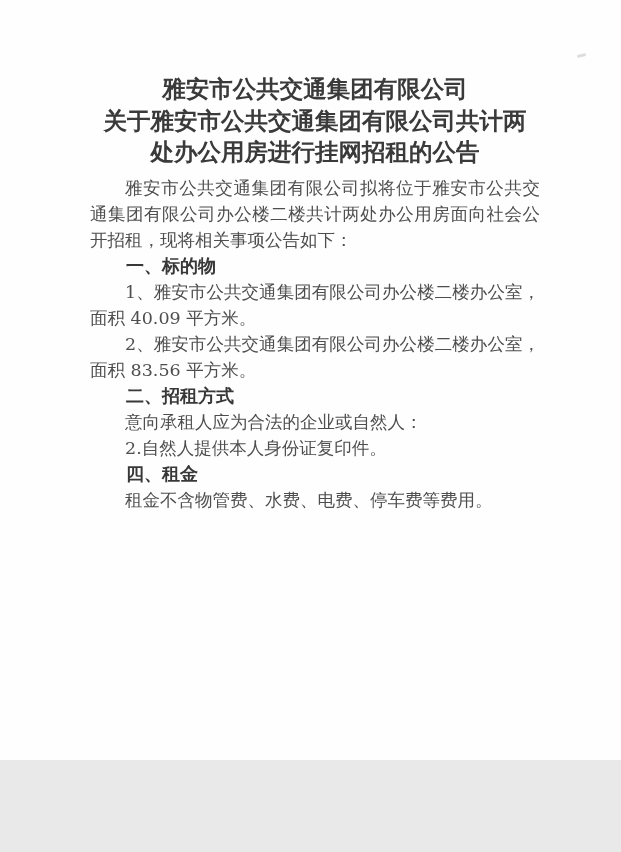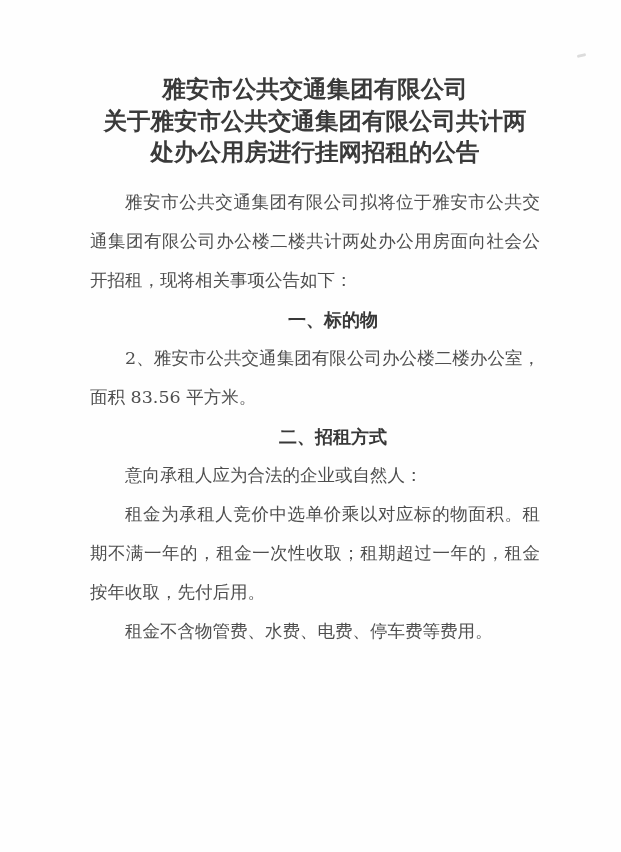--- a/index.html
+++ b/index.html
@@ -3,58 +3,58 @@
 <meta charset="utf-8">
 <style>
   html, body {
     margin: 0;
     padding: 0;
     background: #e9e9e9;
   }
   .page {
     position: relative;
     width: 621px;
-    height: 852px;
+    height: 760px;
     background: #fefefe;
     overflow: hidden;
     font-family: "DejaVu Serif", serif;
   }
   .doc {
     position: absolute;
     left: 90px;
     top: 74px;
     width: 450px;
   }
   .title-block {
     text-align: center;
     color: #3a3a3a;
     font-family: "DejaVu Serif", serif;
     font-weight: bold;
     font-size: 23.5px;
     line-height: 31.5px;
     letter-spacing: 0;
   }
   .body-block {
-    margin-top: 14px;
+    margin-top: 6px;
     color: #4e4e4e;
     font-size: 17.5px;
-    line-height: 39px;
+    line-height: 26px;
   }
   .body-block p {
     margin: 0;
     padding: 0;
     text-indent: 2em;
     text-align: justify;
   }
   .body-block p.heading {
     font-family: "DejaVu Sans", sans-serif;
     font-weight: bold;
     font-size: 18px;
     color: #383838;
-    text-align: center;
+    text-align: left;
   }
   
   .scan-artifact {
     position: absolute;
     left: 577px;
     top: 54px;
     width: 9px;
     height: 3px;
     background: #dcdcdc;
     border-radius: 2px;
@@ -68,20 +68,22 @@
   <div class="scan-artifact"></div>
   <div class="doc">
     <div class="title-block">
       <div>雅安市公共交通集团有限公司</div>
       <div>关于雅安市公共交通集团有限公司共计两</div>
       <div>处办公用房进行挂网招租的公告</div>
     </div>
     <div class="body-block" id="paragraphs">
         <p class="body">雅安市公共交通集团有限公司拟将位于雅安市公共交通集团有限公司办公楼二楼共计两处办公用房面向社会公开招租，现将相关事项公告如下：</p>
         <p class="heading">一、标的物</p>
+        <p class="body">1、雅安市公共交通集团有限公司办公楼二楼办公室，面积 40.09 平方米。</p>
         <p class="body">2、雅安市公共交通集团有限公司办公楼二楼办公室，面积 83.56 平方米。</p>
         <p class="heading">二、招租方式</p>
         <p class="body">意向承租人应为合法的企业或自然人：</p>
-        <p class="body">租金为承租人竞价中选单价乘以对应标的物面积。租期不满一年的，租金一次性收取；租期超过一年的，租金按年收取，先付后用。</p>
+        <p class="body">2.自然人提供本人身份证复印件。</p>
+        <p class="heading">四、租金</p>
         <p class="body">租金不含物管费、水费、电费、停车费等费用。</p>
       </div>
   </div>
 </div>
 
 </body></html>

